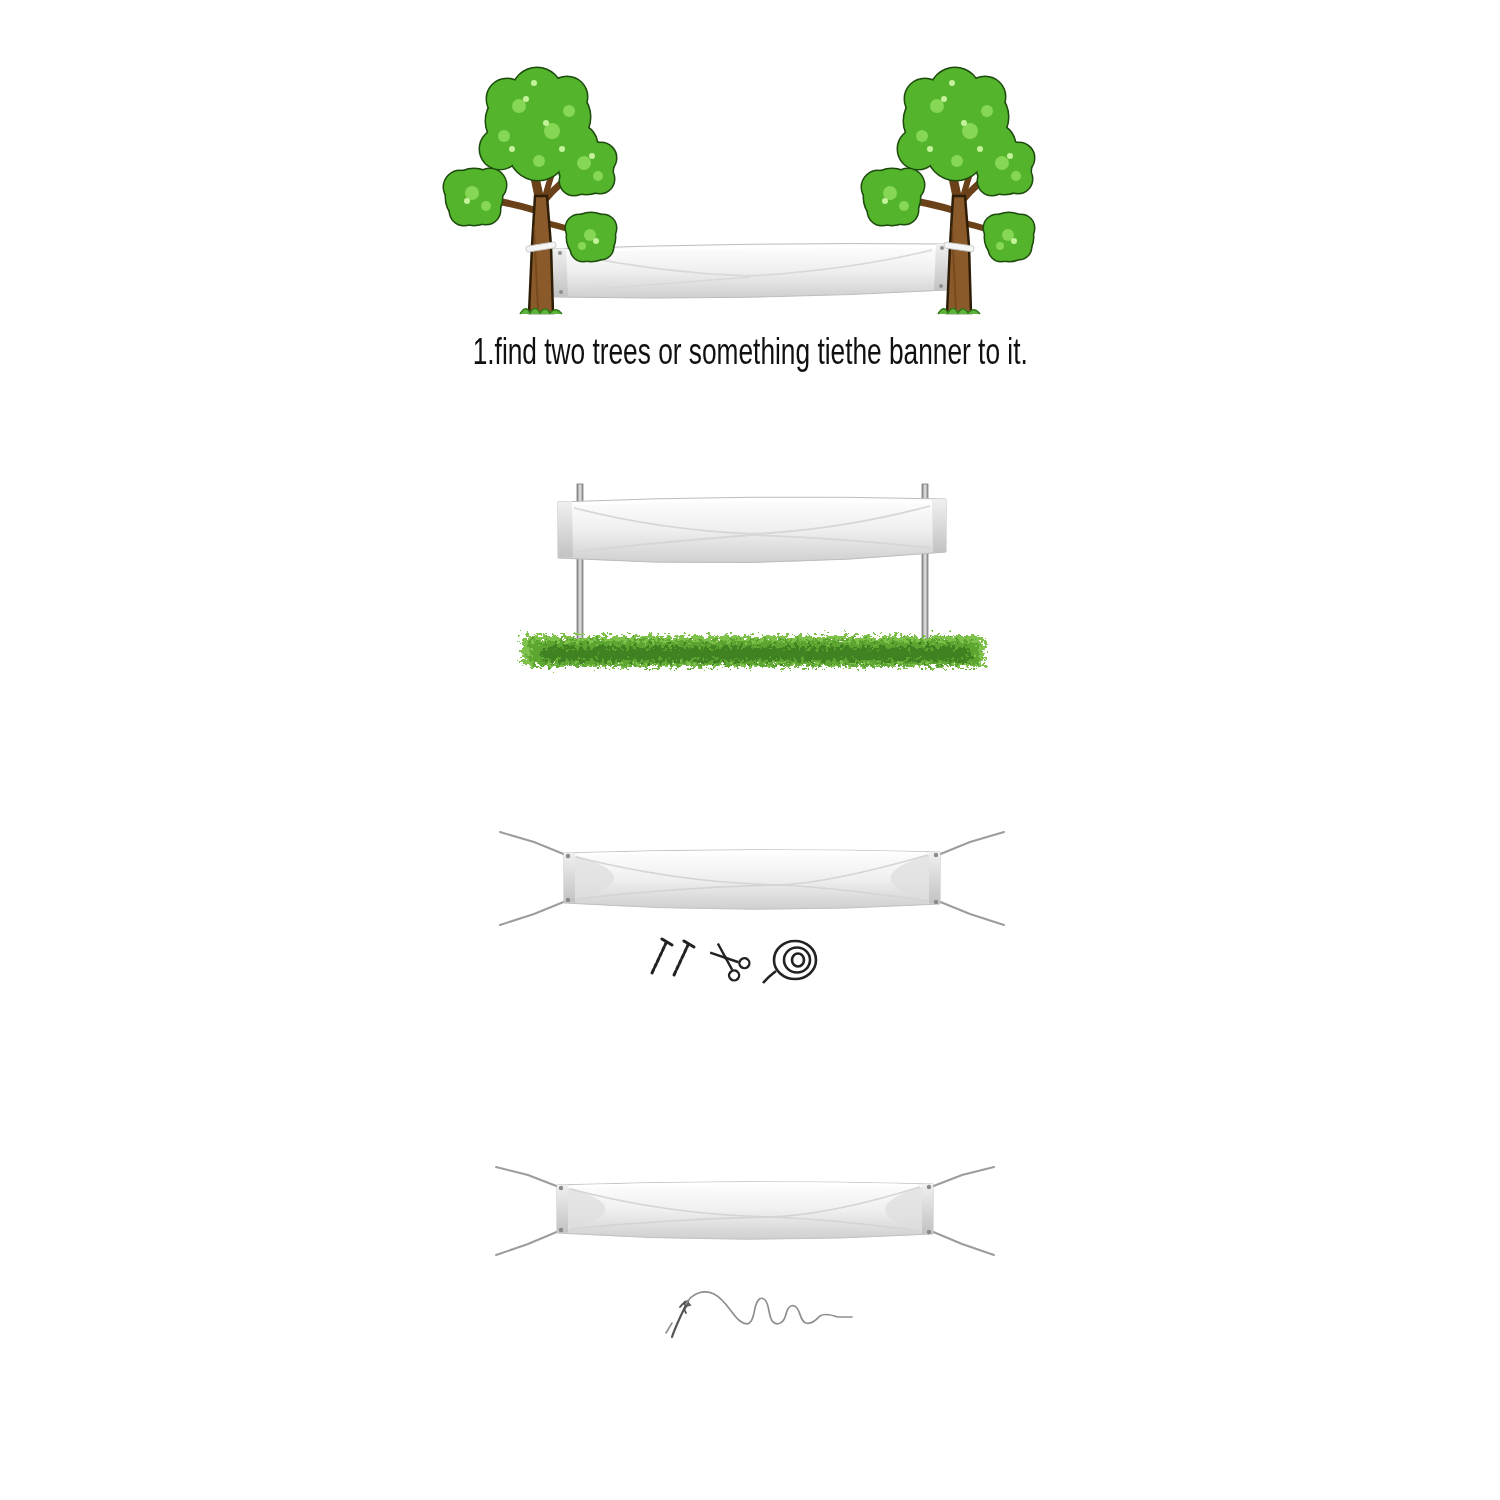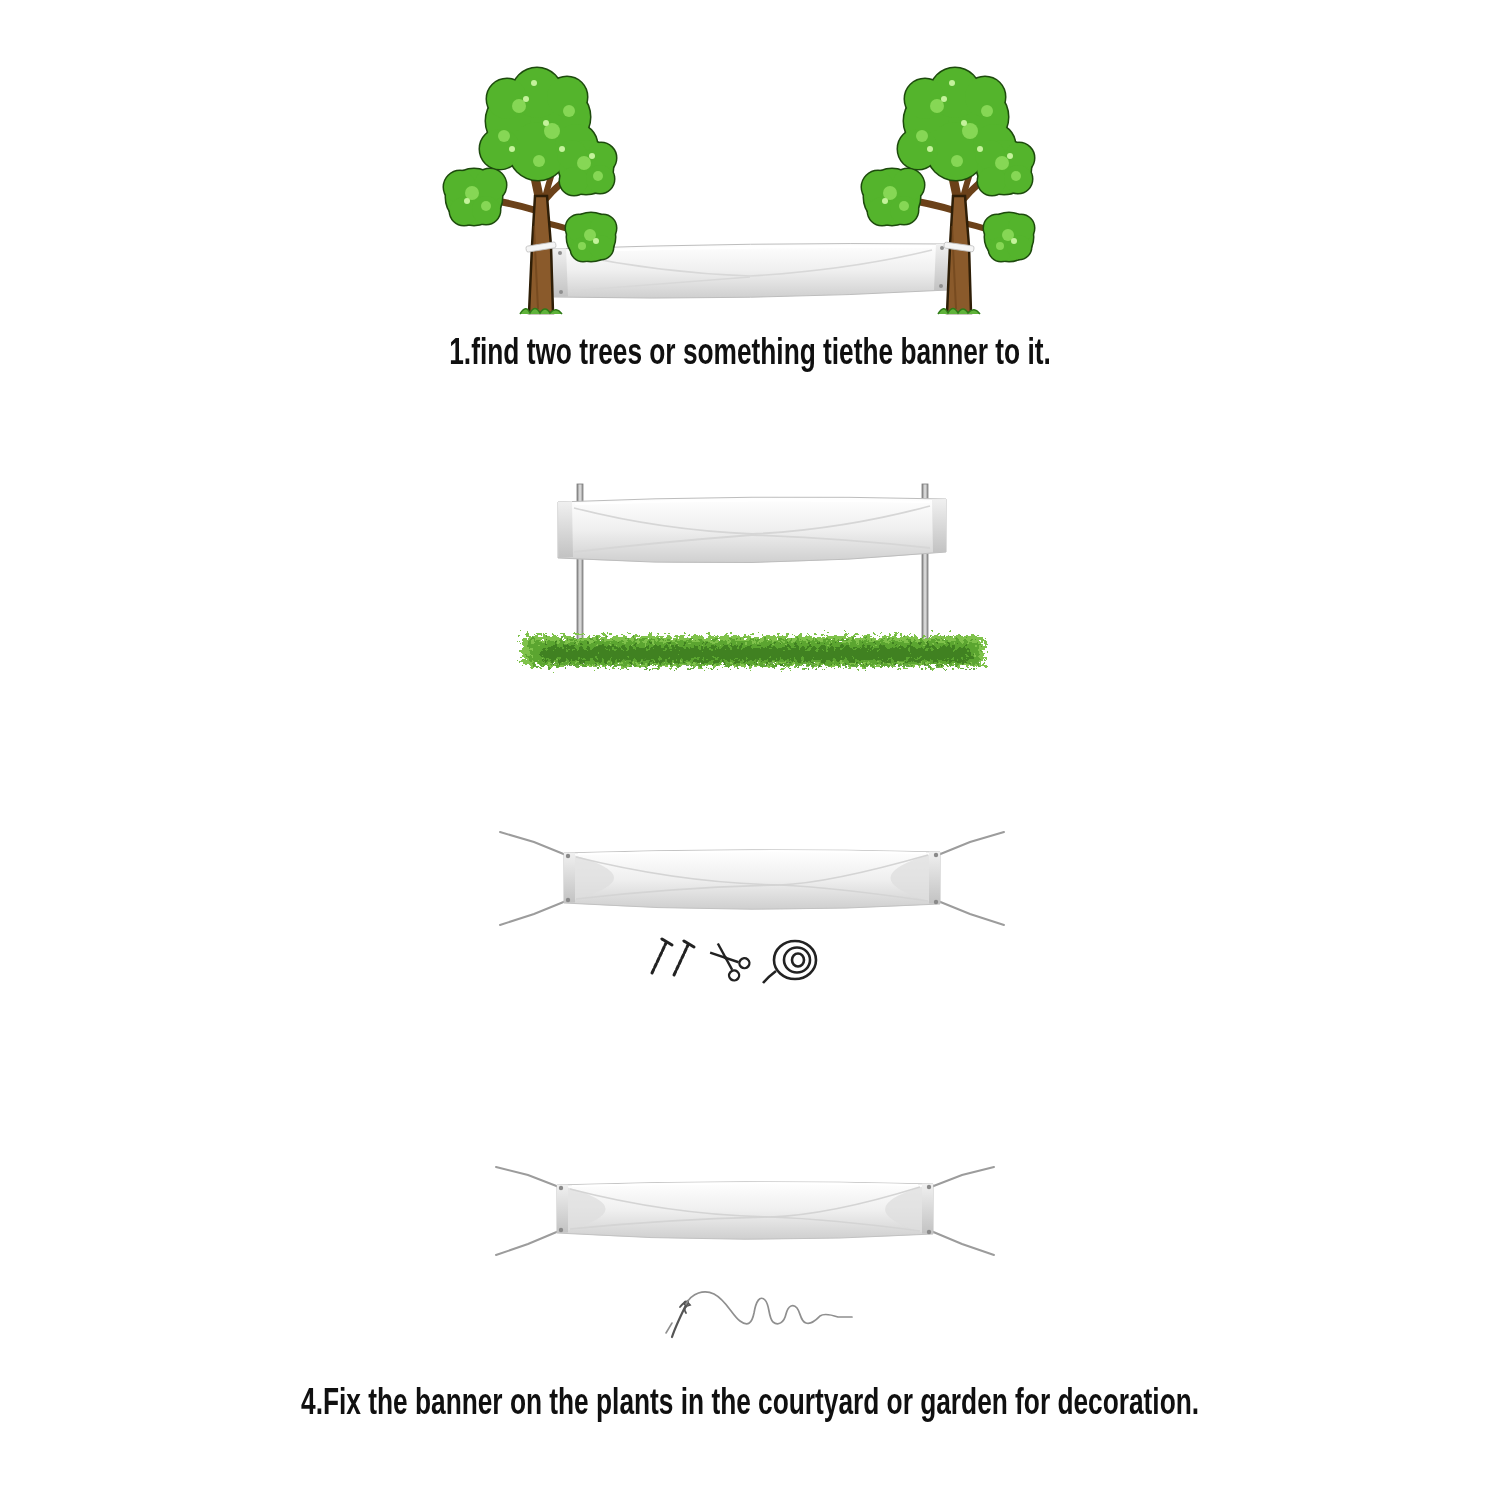--- a/index.html
+++ b/index.html
@@ -1,20 +1,20 @@
 <!DOCTYPE html>
 <html><head>
 <meta charset="utf-8">
 <style>
   html,body{margin:0;padding:0;background:#ffffff;}
   .canvas{position:relative;width:1500px;height:1500px;background:#ffffff;overflow:hidden;
           font-family:"Liberation Sans", sans-serif;}
   .illus{position:absolute;}
   .caption{position:absolute;left:0;width:1500px;text-align:center;
-           font-weight:bold;font-size:36px;color:#101010;line-height:42px;}
+           font-weight:normal;font-size:36px;color:#101010;line-height:42px;}
   .caption > span{display:inline-block;transform:scaleX(0.73);transform-origin:50% 50%;
                   white-space:nowrap;}
   #s1{left:420px;top:58px;}
   #s2{left:480px;top:468px;}
   #s3{left:480px;top:825px;}
   #s4{left:480px;top:1165px;}
   #c1{top:331px;}
   #c2{top:701px;}
   #c3{top:1051px;}
   #c4{top:1381px;}
@@ -273,17 +273,14 @@
       <path d="M200,142 q6,-8 10,-2 q-8,2 -4,8" stroke="#555555" stroke-width="1.8"></path>
       <circle cx="206" cy="138" r="2.6" fill="#555555" stroke="none"></circle>
       <path d="M206,139 C212,128 224,124 234,129 C246,135 252,150 260,156
                C268,162 272,158 274,148 C276,136 280,130 285,135
                C290,140 288,152 293,157 C298,161 304,158 306,149
                C308,141 313,138 317,143 C321,148 320,156 326,158
                C332,160 337,154 340,151 C344,148 352,150 358,152 L372,152" stroke="#8f8f8f" stroke-width="1.7"></path>
     </g>
   </svg>
 
-  <div id="c4" class="caption">
-    <span>4.Fix the banner on the plants in the courtyard or garden for decoration.</span>
-  </div>
 
 </div>
 
 </body></html>

